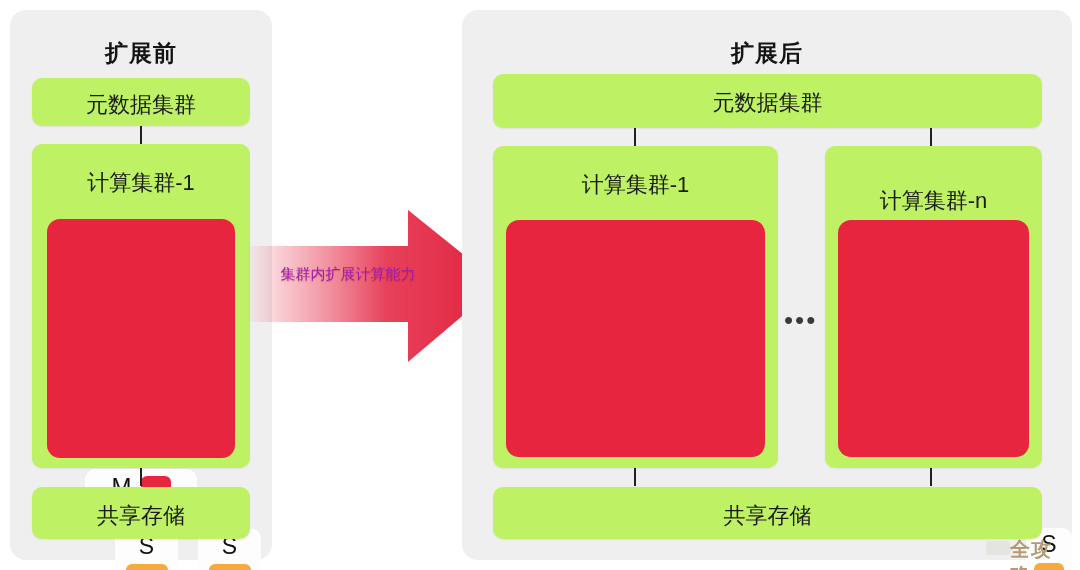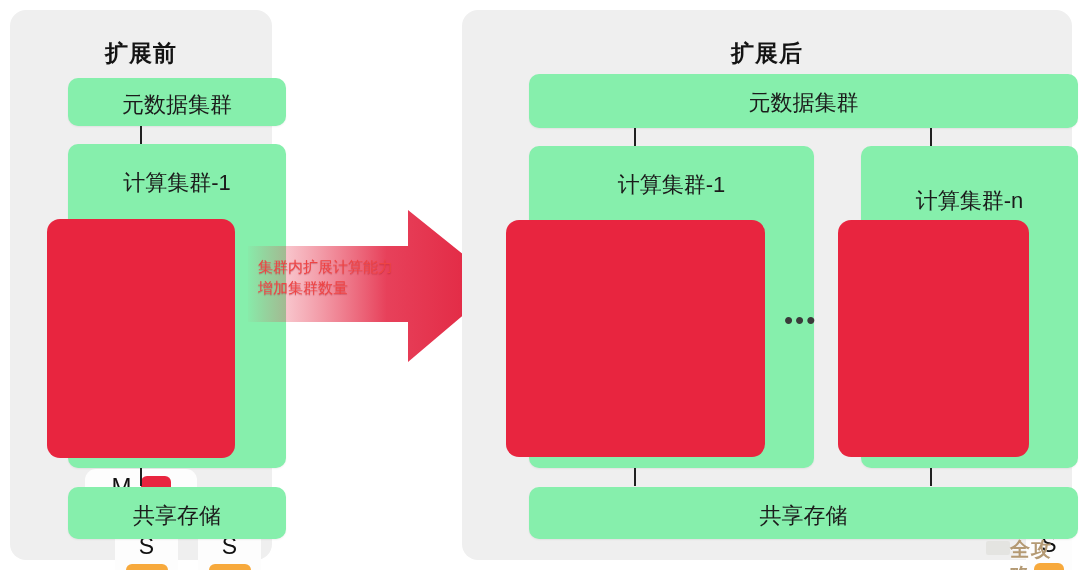--- a/index.html
+++ b/index.html
@@ -34,24 +34,23 @@
     text-align: center;
     font-size: 23px;
     font-weight: bold;
     color: #141414;
     letter-spacing: 1px;
   }
 
   
   .wbox {
     position: absolute;
-    background: #86efac;
+    background: #bef264;
     border-radius: 10px;
     box-shadow: 0 1px 2px rgba(0,0,0,0.06);
-    margin-left: 36px;
   }
   .wbox-label {
     position: absolute;
     left: 0; right: 0;
     text-align: center;
     color: #1b1b1b;
     font-size: 22px;
     white-space: nowrap;
   }
 
@@ -126,24 +125,24 @@
   #arrow {
     position: absolute;
     left: 248px;
     top: 210px;
     width: 252px;
     height: 152px;
   }
   #arrow-labels {
     position: absolute;
     left: 258px;
-    top: 256px;
+    top: 263px;
     width: 180px;
-    text-align: left;
-    color: #ef4444;
+    text-align: center;
+    color: #a21caf;
     font-size: 15px;
     line-height: 21px;
     text-shadow: 0 1px 1px rgba(150,20,40,0.35);
   }
 
   
   #watermark {
     position: absolute;
     left: 986px;
     top: 536px;
@@ -223,21 +222,20 @@
         <stop offset="22%" stop-color="#e8455c" stop-opacity="0.42"></stop>
         <stop offset="55%" stop-color="#e5304c" stop-opacity="0.92"></stop>
         <stop offset="100%" stop-color="#e1223d" stop-opacity="1"></stop>
       </linearGradient>
     </defs>
     <path d="M0,36 L160,36 L160,0 L252,74 L160,152 L160,112 L0,112 Z" fill="url(#arrowGrad)"></path>
   </svg>
 
   <div id="arrow-labels">
     <div>集群内扩展计算能力</div>
-    <div>增加集群数量</div>
   </div>
 
   <div class="panel" id="panel-after">
     <div class="panel-title">扩展后</div>
   </div>
 
   <div class="wbox" style="left:493px; top:74px; width:549px; height:54px;">
     <div class="wbox-label" style="top:14px;">元数据集群</div>
   </div>
 

